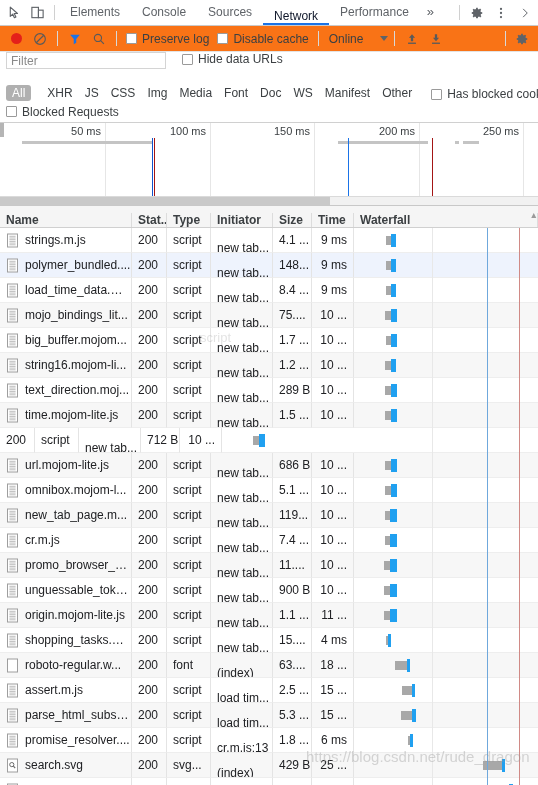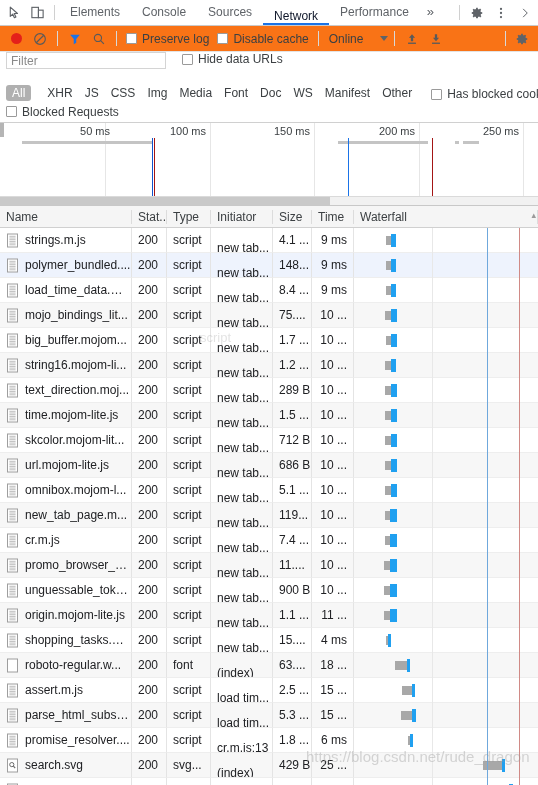--- a/index.html
+++ b/index.html
@@ -122,24 +122,25 @@
   .ov-scroll {
     position: absolute; left: 0; right: 0; bottom: 0; height: 9px;
     background: #f1f1f1; border-top: 1px solid #dadada;
   }
   .ov-scroll-thumb { position: absolute; left: 0; top: 0; bottom: 0; background: #c9c9c9; }
   .ov-leftedge { position: absolute; left: 0; top: 0; width: 4px; height: 14px; background: #b5b5b5; }
 
   
   .table-wrap { flex: 1; position: relative; overflow: hidden; background: #fff; }
   .hdr {
-    display: flex; height: 22px; align-items: center;
+    display: flex; height: 22px; align-items: flex-end;
     background: #f5f5f5; border-bottom: 1px solid #d0d0d0;
     font-size: 12px; color: #3c4043;
     position: relative;
+    font-weight: bold;
   }
   .hdr .cell { display: flex; align-items: center; padding-left: 6px; border-right: 1px solid #dcdcdc; overflow: hidden; white-space: nowrap; }
   .hdr .cell:last-child { border-right: none; }
   .hdr-sort { position: absolute; right: 2px; top: 4px; color: #9a9a9a; font-size: 9px; }
 
   .rows { position: absolute; top: 22px; left: 0; right: 0; bottom: 0; overflow: hidden; }
   .row { display: flex; height: 25px; align-items: stretch; font-size: 12px; color: #202124; }
   .row.alt { background: #f7f7f7; }
   .row.sel { background: #eef3fd; }
   .row .cell {
@@ -334,21 +335,21 @@
   <div class="blockedrow">
     <label class="chk-lbl" style="padding-left:0">
       <span class="chk"></span>
       <span>Blocked Requests</span>
     </label>
   </div>
 
   <div class="overview">
     <div class="ov-grid" id="ov-grid">
         <div class="ov-vline" style="left: 105px;"></div>
-        <div class="ov-label" style="left: 114px;">50 ms</div>
+        <div class="ov-label" style="left: 105px;">50 ms</div>
         <div class="ov-vline" style="left: 210px;"></div>
         <div class="ov-label" style="left: 210px;">100 ms</div>
         <div class="ov-vline" style="left: 314px;"></div>
         <div class="ov-label" style="left: 314px;">150 ms</div>
         <div class="ov-vline" style="left: 419px;"></div>
         <div class="ov-label" style="left: 419px;">200 ms</div>
         <div class="ov-vline" style="left: 523px;"></div>
         <div class="ov-label" style="left: 523px;">250 ms</div>
         <div class="ov-band" style="left: 22px; width: 78px; top: 18px;"></div>
         <div class="ov-band" style="left: 100px; width: 53px; top: 18px;"></div>
@@ -588,34 +589,20 @@
             <span class="init">new tab...</span>
           </div>
           <div class="cell c-size">1.5 ...</div>
           <div class="cell c-time">10 ...</div>
           <div class="cell c-wf wf">
             <div class="bar-wait" style="left: 31px; width: 6px;"></div>
             <div class="bar-dl" style="left: 37px; width: 6px;"></div>
           </div>
         </div>
         <div class="row">
-          <div class="cell c-name">
-            <span class="ficon">
-              <svg width="13" height="15" viewBox="0 0 13 15">
-                <rect x="1.5" y="1" width="10" height="13" fill="#fff" stroke="#9e9e9e" stroke-width="1"></rect>
-                <line x1="3.4" y1="3.3" x2="9.6" y2="3.3" stroke="#b5b5b5" stroke-width="0.9"></line>
-                <line x1="3.4" y1="5" x2="9.6" y2="5" stroke="#b5b5b5" stroke-width="0.9"></line>
-                <line x1="3.4" y1="6.699999999999999" x2="9.6" y2="6.699999999999999" stroke="#b5b5b5" stroke-width="0.9"></line>
-                <line x1="3.4" y1="8.399999999999999" x2="9.6" y2="8.399999999999999" stroke="#b5b5b5" stroke-width="0.9"></line>
-                <line x1="3.4" y1="10.1" x2="9.6" y2="10.1" stroke="#b5b5b5" stroke-width="0.9"></line>
-                <line x1="3.4" y1="11.8" x2="9.6" y2="11.8" stroke="#b5b5b5" stroke-width="0.9"></line>
-              </svg>
-            </span>
-            <span class="nm">skcolor.mojom-lit...</span>
-          </div>
           <div class="cell c-status">200</div>
           <div class="cell c-type">script</div>
           <div class="cell c-init">
             <span class="init">new tab...</span>
           </div>
           <div class="cell c-size">712 B</div>
           <div class="cell c-time">10 ...</div>
           <div class="cell c-wf wf">
             <div class="bar-wait" style="left: 31px; width: 6px;"></div>
             <div class="bar-dl" style="left: 37px; width: 6px;"></div>

